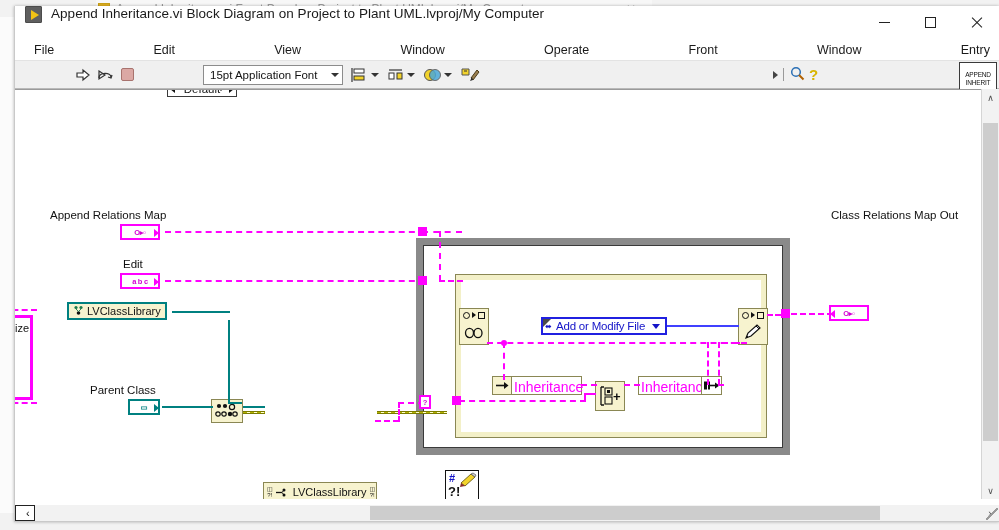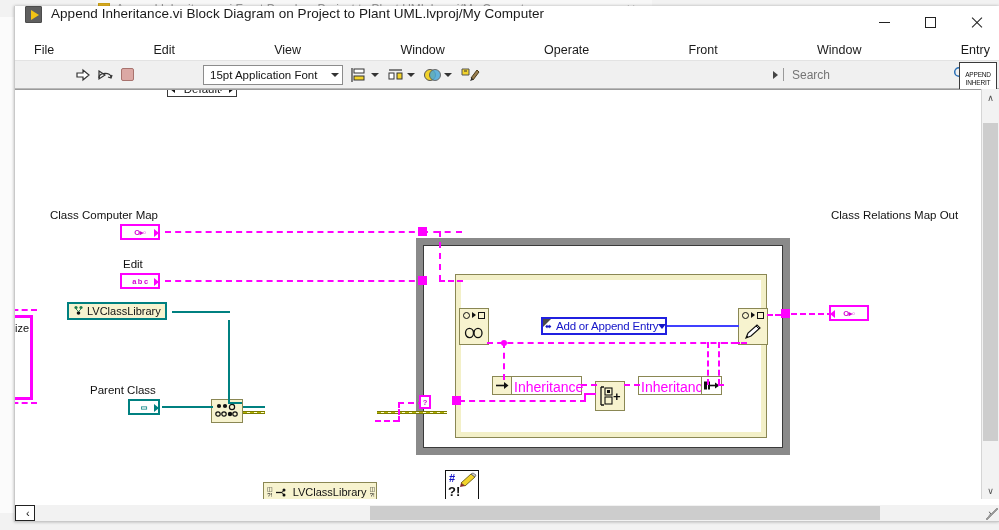--- a/index.html
+++ b/index.html
@@ -486,21 +486,20 @@
         <path d="M2 3 H9 V9 H2 Z" fill="#f2d32c" stroke="#555" stroke-width="1"></path>
         <path d="M4 5 L7 5" stroke="#333" stroke-width="1"></path>
         <path d="M11 12 L17 4 L19 6 L13 14 Z" fill="#9b8050" stroke="#4a3a1a" stroke-width="1"></path>
         <path d="M10 15 L13 14 L12 11 Z" fill="#2b2b2b"></path>
       </svg>
     </div>
 
     <div id="search-area">
       <span id="search-arrow"></span>
       <span id="search-sep"></span>
-      <input id="search-input" type="text" placeholder="Search" style="">
       <span id="search-icon">
         <svg width="15" height="15" viewBox="0 0 15 15" aria-hidden="true">
           <circle cx="6" cy="6" r="4.3" fill="none" stroke="#2a6fb5" stroke-width="1.5"></circle>
           <line x1="9" y1="9" x2="13.5" y2="13.5" stroke="#b06000" stroke-width="2"></line>
         </svg>
       </span>
       <span id="help-icon">?</span>
     </div>
 
     <div id="vi-icon">
@@ -510,21 +509,21 @@
   </div>
 
   <div id="canvas-wrap">
     <div id="canvas">
 
       <div id="cut-node"></div>
       <div id="cut-node-label">ize</div>
       <div class="wire wire-pink-h" style="left:-12px; top:219px; width:34px;"></div>
       <div class="wire wire-pink-h" style="left:-12px; top:312px; width:34px;"></div>
 
-      <div class="lbl" style="left:35px; top:119px;">Class Computer Map</div>
+      <div class="lbl" style="left:35px; top:119px;">Append Relations Map</div>
       <div class="term" style="left:105px; top:134px; width:40px;">
         <span class="term-inner">O▸▫</span>
         <span class="term-arrow-r"></span>
       </div>
 
       <div class="lbl" style="left:108px; top:168px;">Edit</div>
       <div class="term" style="left:105px; top:183px; width:40px;">
         <span class="term-inner">a b c</span>
         <span class="term-arrow-r"></span>
       </div>
@@ -626,21 +625,21 @@
             <path d="M3 14 L5 9 L14 1 L17 4 L8 12 Z" fill="#ffffff" stroke="#111" stroke-width="1.2"></path>
             <line x1="13" y1="2" x2="16" y2="5" stroke="#111" stroke-width="1"></line>
             <path d="M3 14 L5.3 12.8 L4.1 11.6 Z" fill="#111"></path>
           </svg>
         </div>
       </div>
 
       <div id="enum-const">
         <span id="enum-corner"></span>
         <span id="enum-glyph">⬌</span>
-        <span id="enum-label">Add or Append Entry</span>
+        <span id="enum-label">Add or Modify File</span>
         <span id="enum-caret"></span>
       </div>
 
       <div class="lvnode" style="left:477px; top:286px; width:90px; height:19px; background:#ffffff;">
         <div style="position:absolute;left:0;top:0;width:19px;height:17px;background:#f7f3cf;
                     border-right:1px solid #8a8754;display:flex;align-items:center;justify-content:center;">
           <svg width="13" height="9" viewBox="0 0 13 9" aria-hidden="true">
             <line x1="0" y1="4.5" x2="9" y2="4.5" stroke="#111" stroke-width="1.6"></line>
             <path d="M8 1 L12.5 4.5 L8 8 Z" fill="#111"></path>
           </svg>

